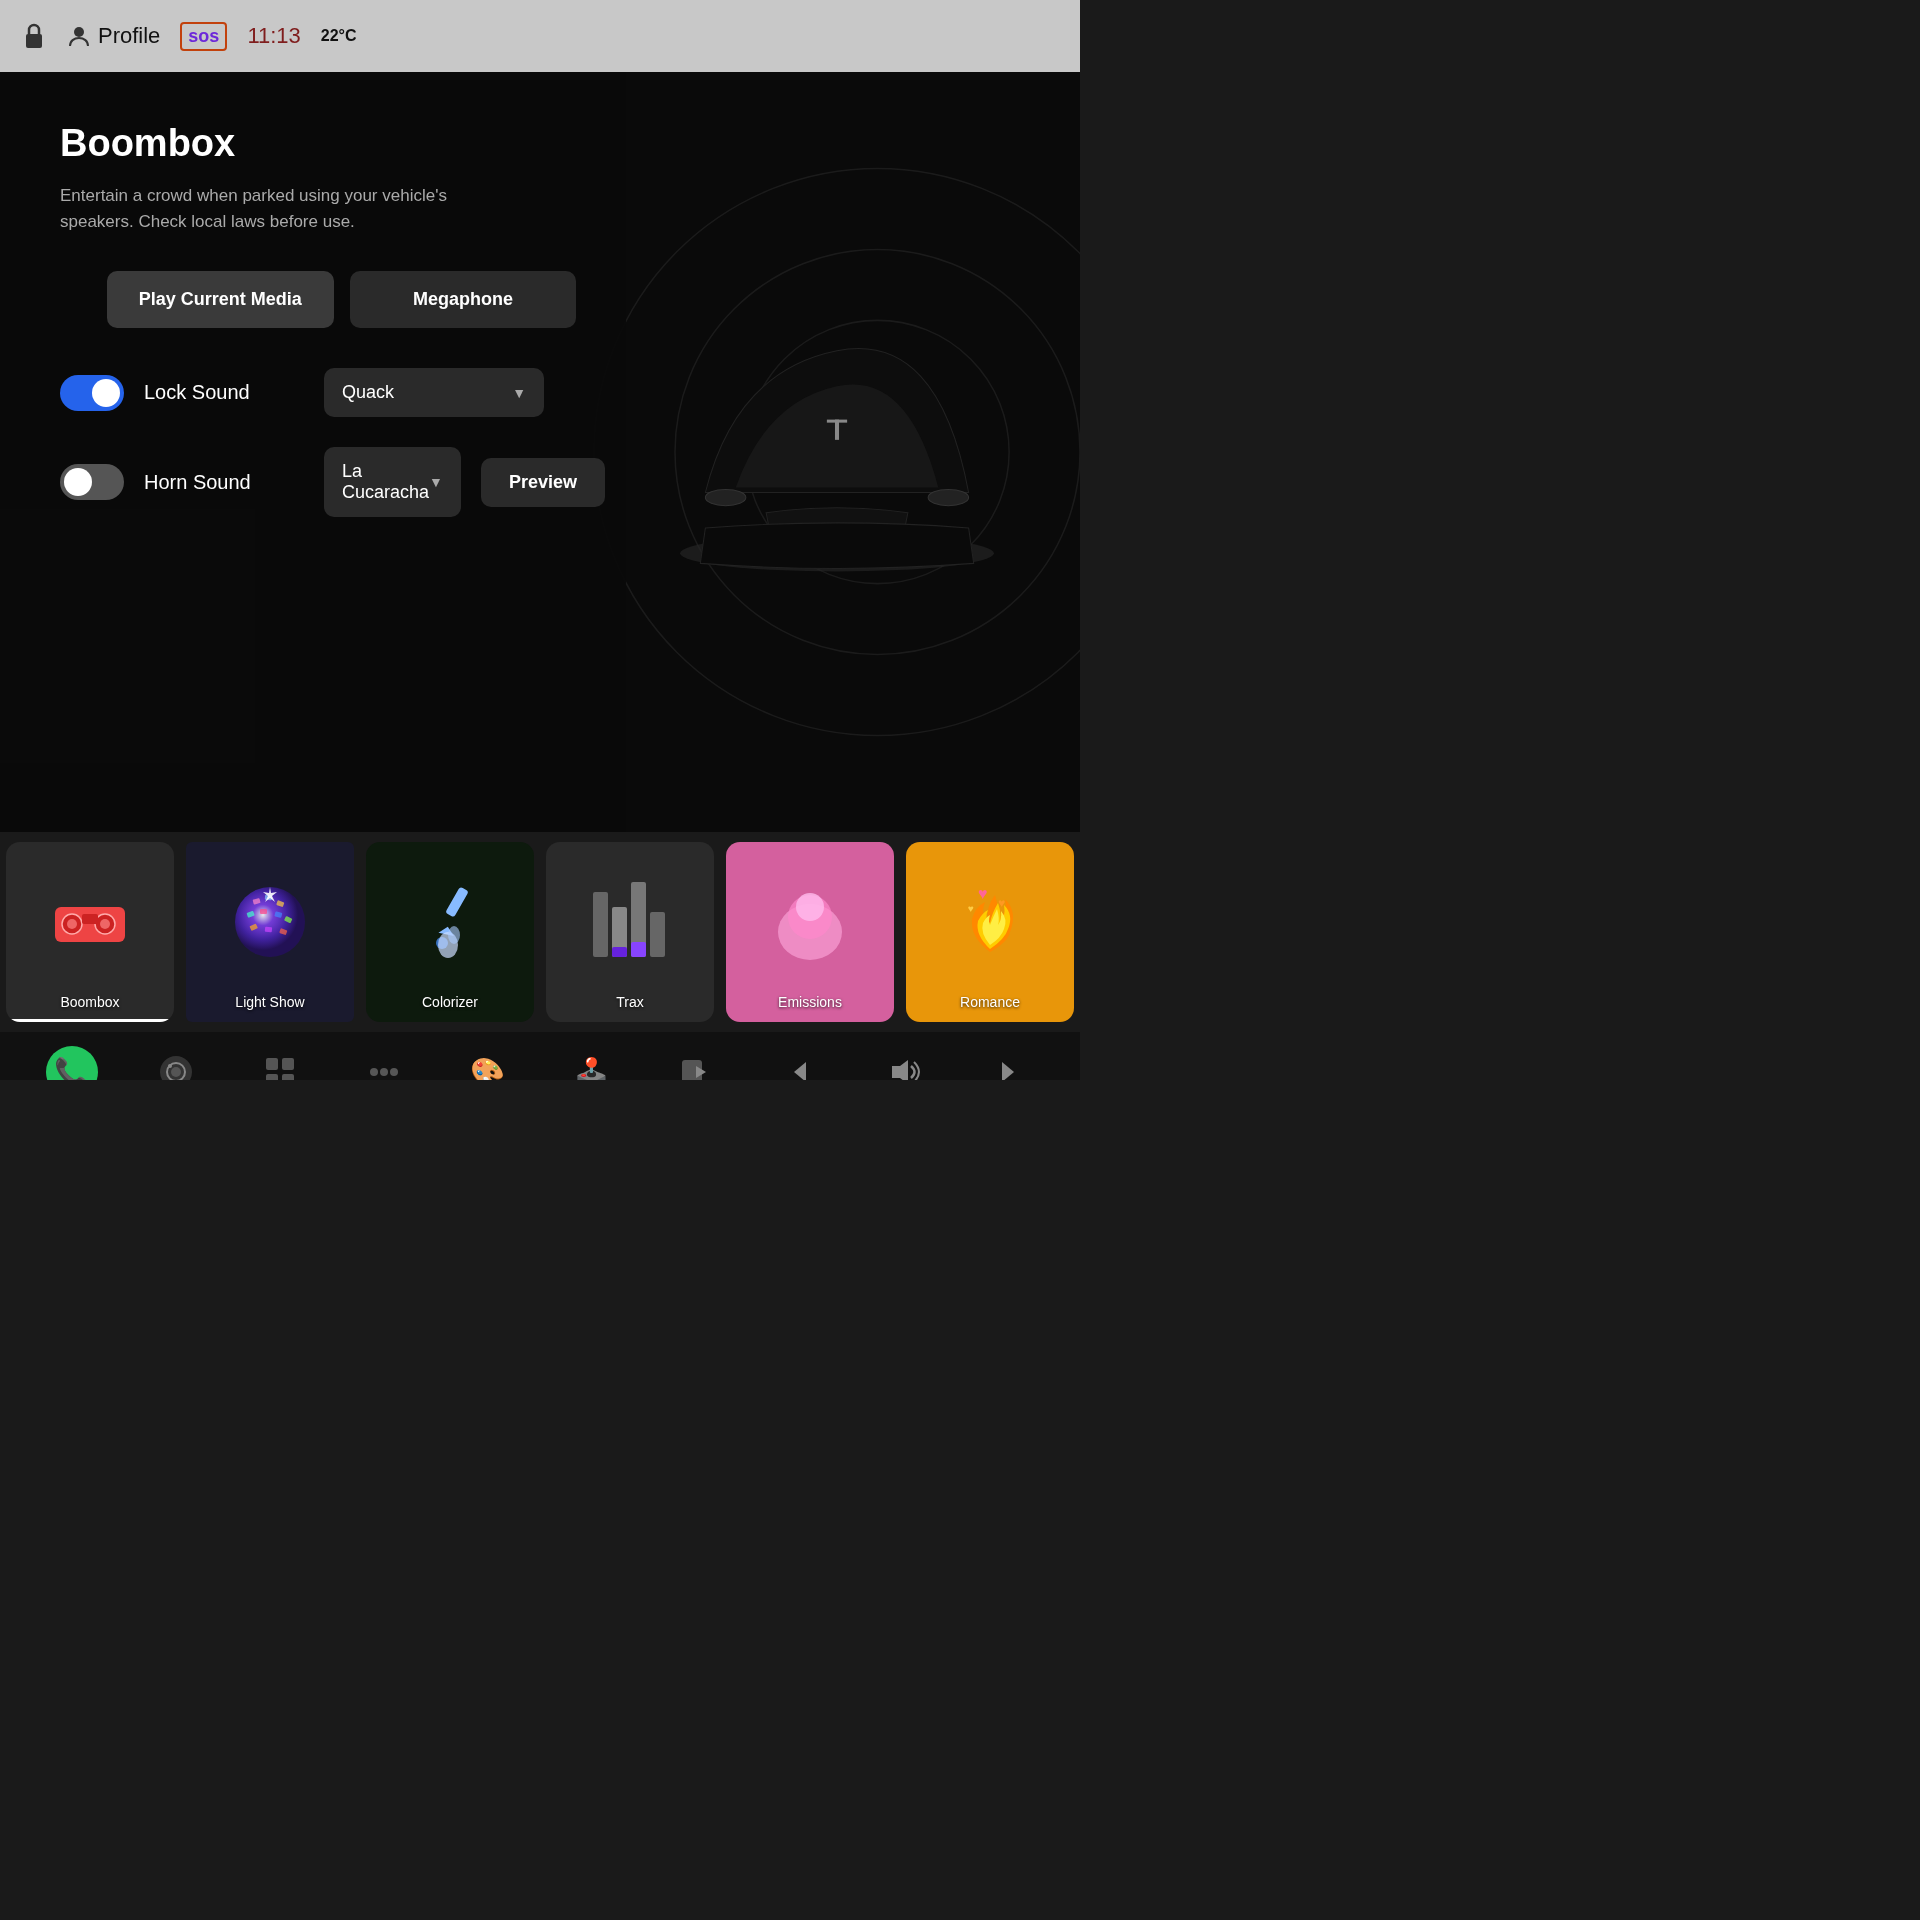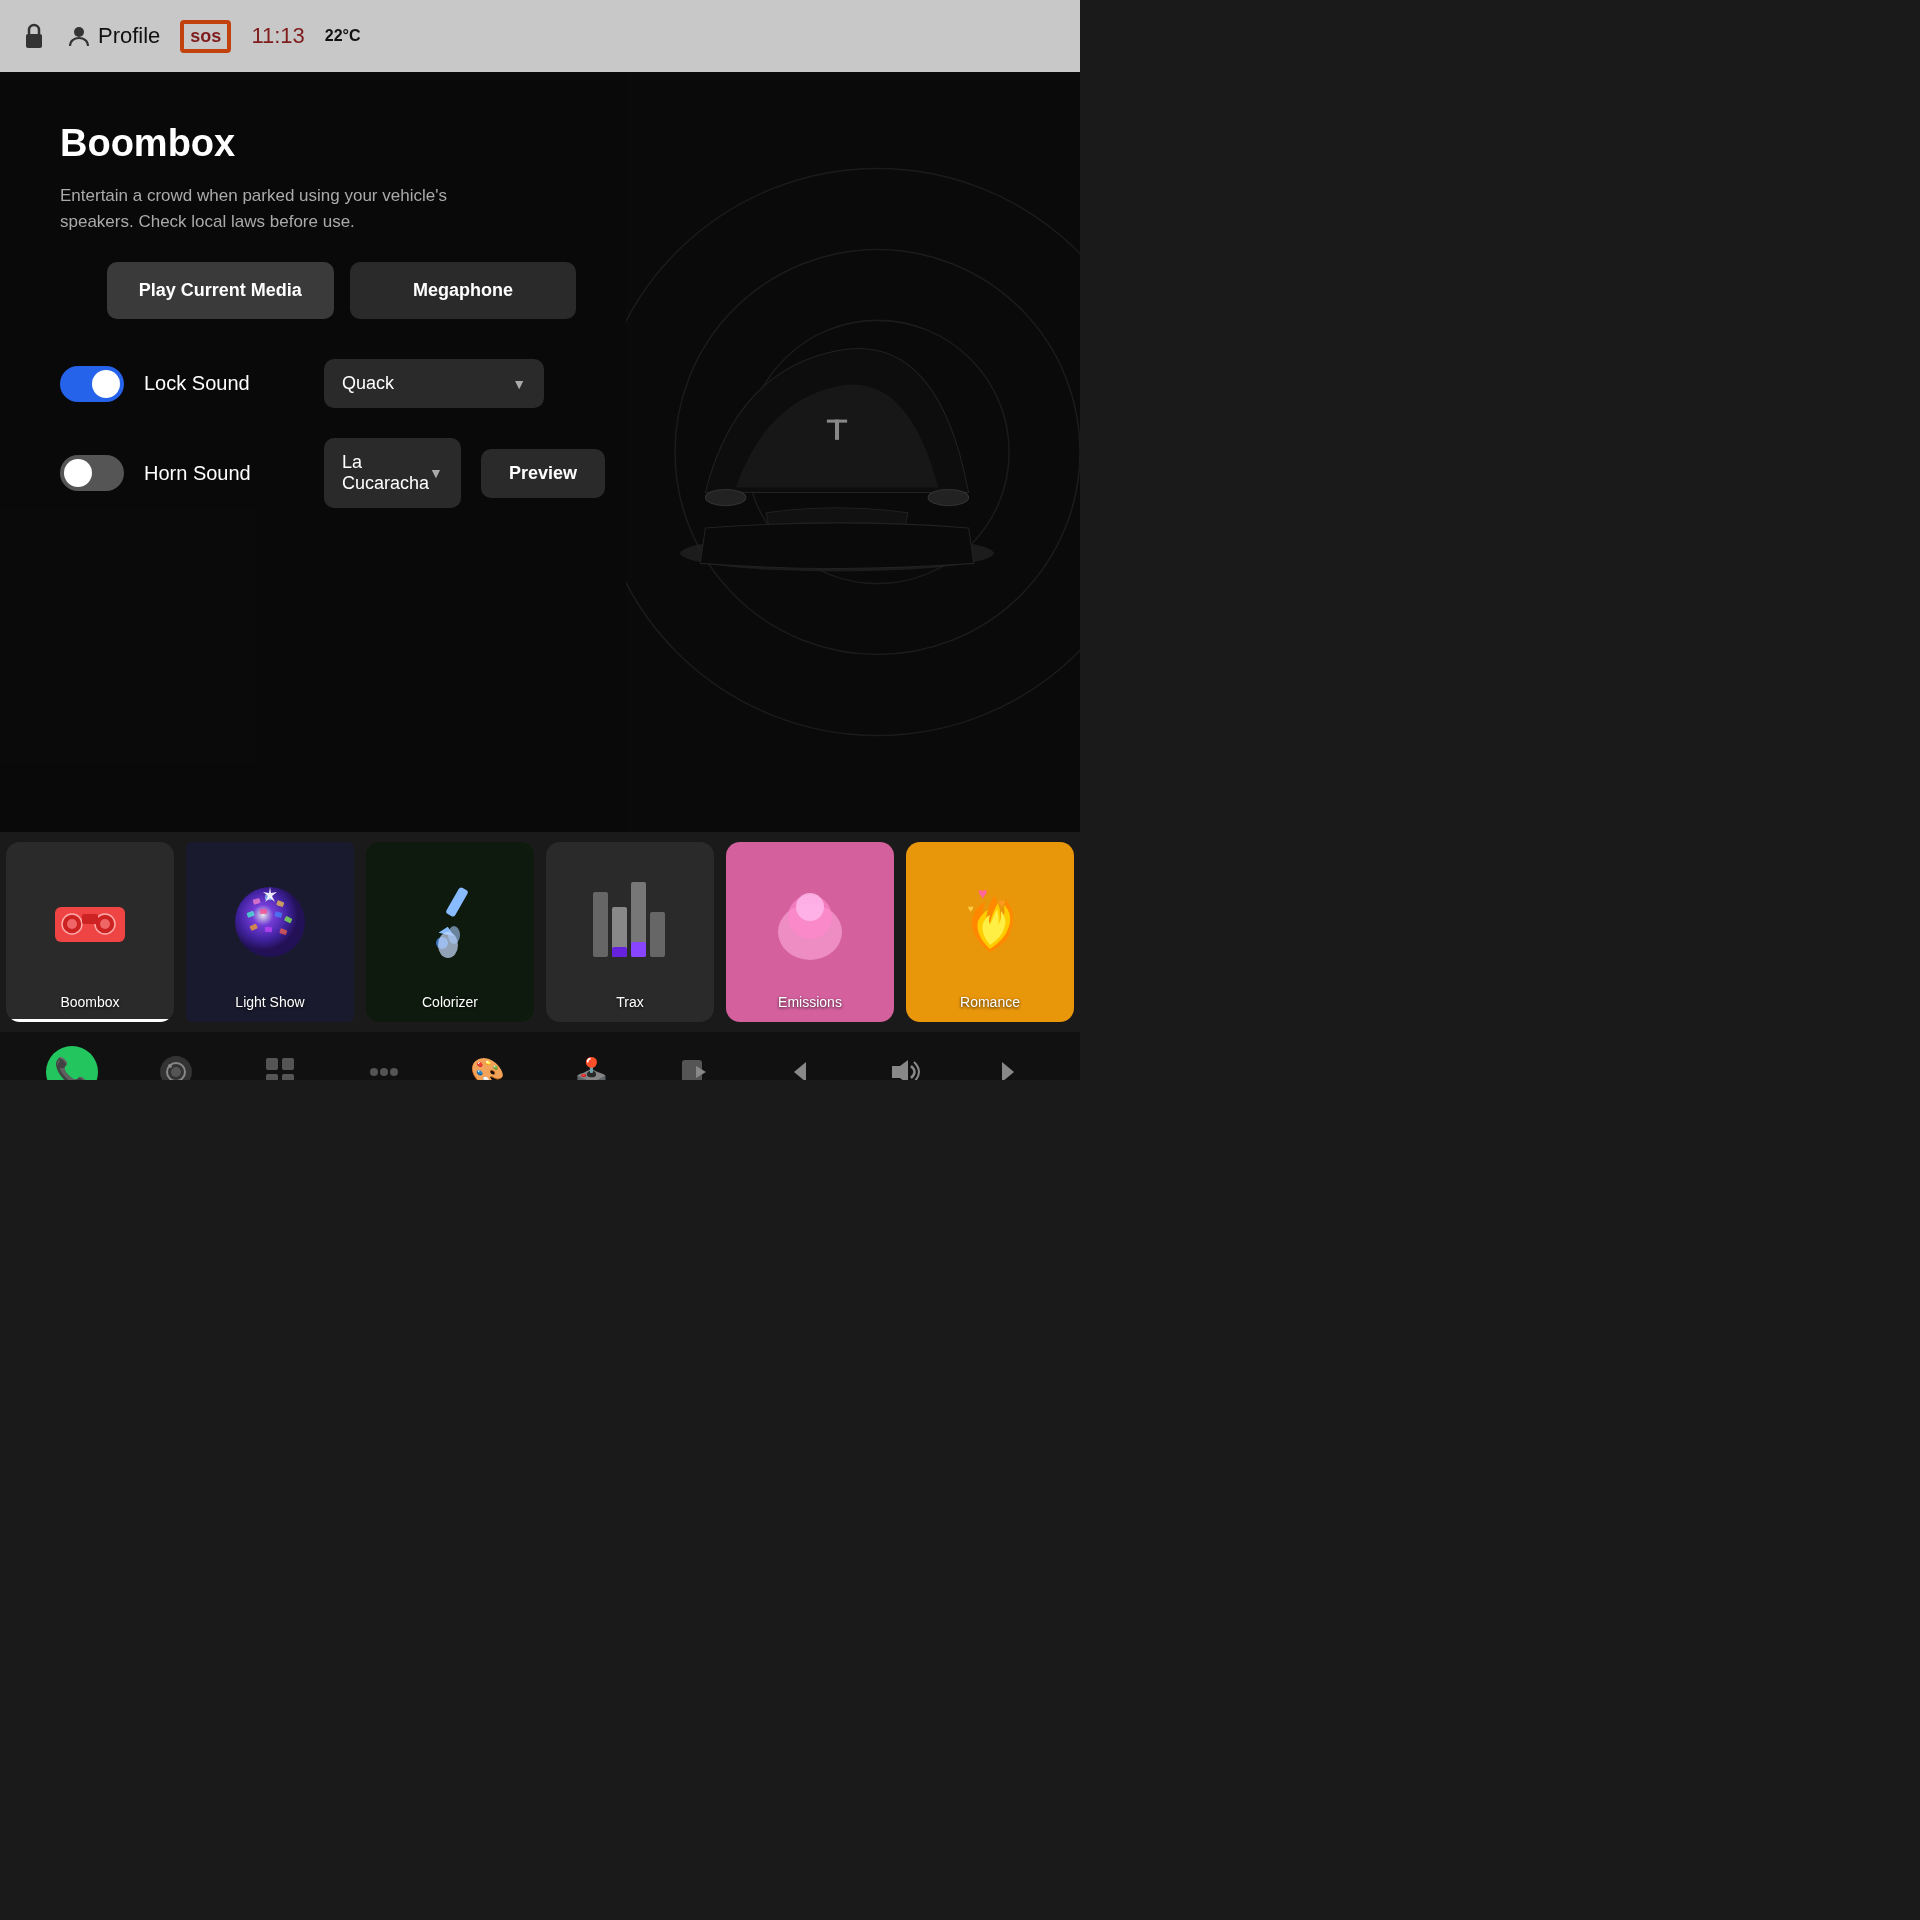--- a/index.html
+++ b/index.html
@@ -37,22 +37,22 @@
       align-items: center;
       gap: 8px;
       font-size: 22px;
       color: #111;
       font-weight: 500;
     }
 
     .status-sos {
       font-size: 18px;
       font-weight: 700;
-      color: #7f1d1d;
-      border: 4px solid #c2410c;
+      color: #6d28d9;
+      border: 2px solid #c2410c;
       padding: 2px 6px;
       border-radius: 4px;
     }
 
     .status-time {
       font-size: 22px;
       color: #7f1d1d;
       font-weight: 500;
     }
 
@@ -102,21 +102,21 @@
       font-weight: 700;
       color: white;
       margin-bottom: 18px;
     }
 
     .boombox-desc {
       font-size: 17px;
       color: #aaa;
       line-height: 1.5;
       max-width: 420px;
-      margin-bottom: 28px;
+      margin-bottom: 37px;
     }
 
     
     .buttons-row {
       display: flex;
       gap: 16px;
       margin-bottom: 40px;
       margin-left: 47px;
     }
 

